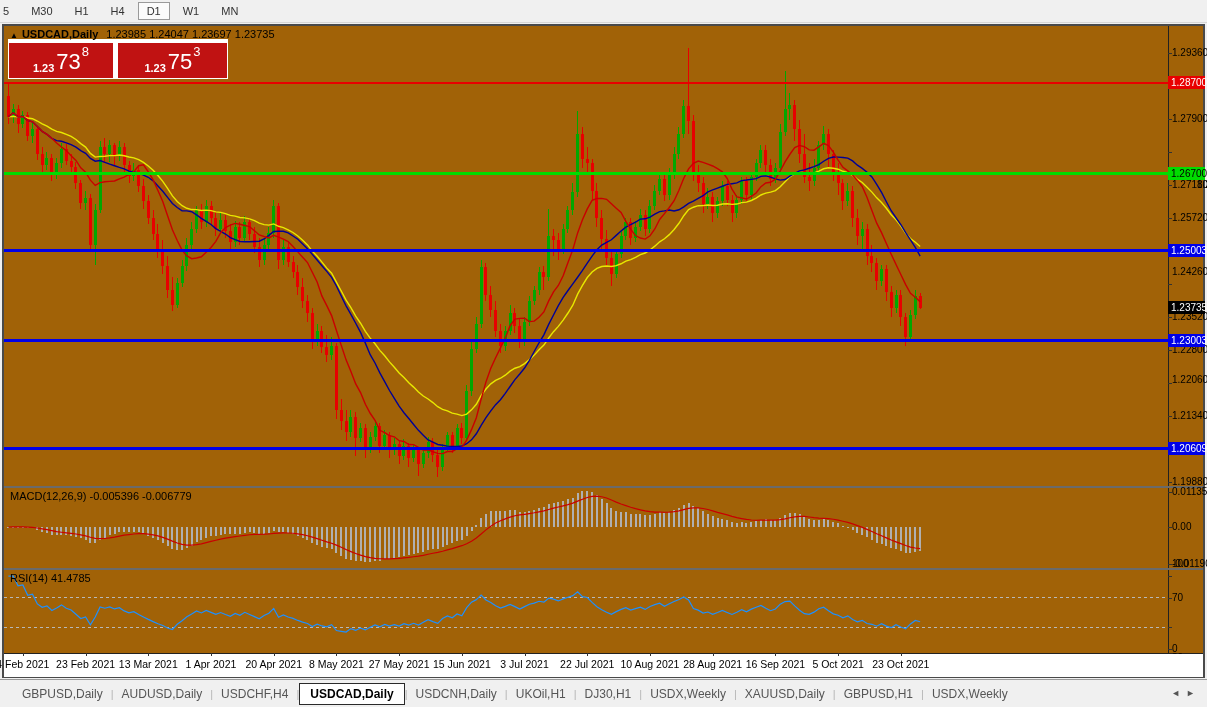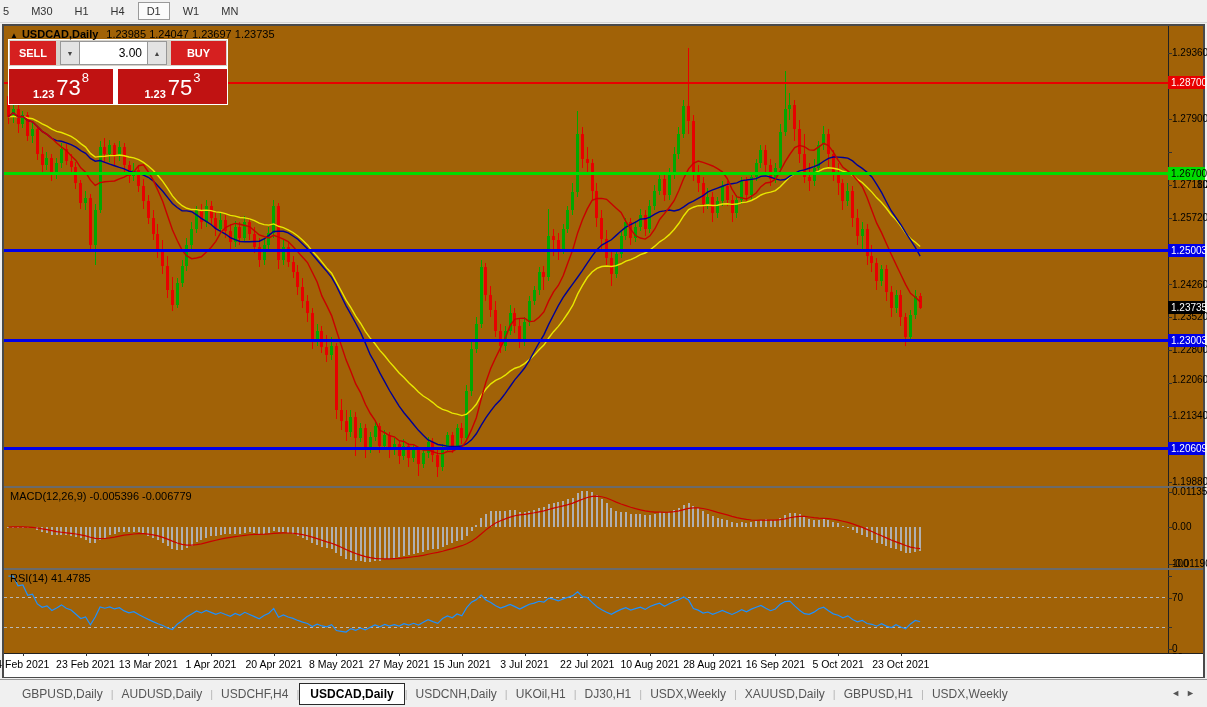--- a/index.html
+++ b/index.html
@@ -83,31 +83,20 @@
       <div class="tf-btn">MN</div>
     </div>
 
   <div class="chart-window">
 
     <div class="chart-title">
       <span class="tri">▲</span><span class="sym">USDCAD,Daily</span><span>1.23985 1.24047 1.23697 1.23735</span>
     </div>
 
     <div class="trade-panel">
-      <div class="tp-row1">
-        <div class="tp-btn tp-sell">SELL</div>
-        <div class="tp-spin tp-spin-down">
-            <span>▼</span>
-          </div>
-        <div class="tp-vol">3.00</div>
-        <div class="tp-spin">
-            <span>▲</span>
-          </div>
-        <div class="tp-btn tp-buy">BUY</div>
-      </div>
       <div class="tp-row2">
         <div class="tp-price tp-price-sell">
           <span class="tp-prefix">1.23</span>
           <span class="tp-big">73</span>
           <span class="tp-sup">8</span>
         </div>
         <div class="tp-price tp-price-buy">
           <span class="tp-prefix">1.23</span>
           <span class="tp-big">75</span>
           <span class="tp-sup">3</span>
@@ -717,21 +706,21 @@
         <div class="ptick-label" style="position: absolute; top: 20.987px;">1.29360</div>
         <div class="ptick-mark" style="position: absolute; top: 93.052px;"></div>
         <div class="ptick-label" style="position: absolute; top: 87.052px;">1.27900</div>
         <div class="ptick-mark" style="position: absolute; top: 125.632px;"></div>
         <div class="ptick-label" style="position: absolute; top: 137px; margin-top: 16px;">1.27180</div>
         <div class="ptick-mark" style="position: absolute; top: 159.117px;"></div>
         <div class="ptick-label" style="position: absolute; top: 153.117px; margin-left: 25px;">1.26440</div>
         <div class="ptick-mark" style="position: absolute; top: 191.697px;"></div>
         <div class="ptick-label" style="position: absolute; top: 185.697px;">1.25720</div>
         <div class="ptick-mark" style="position: absolute; top: 257.762px;"></div>
-        <div class="ptick-label" style="position: absolute; top: 253px; text-align: center;">1.24260</div>
+        <div class="ptick-label" style="position: absolute; top: 240px; text-align: center;">1.24260</div>
         <div class="ptick-mark" style="position: absolute; top: 291.247px;"></div>
         <div class="ptick-label" style="position: absolute; top: 285.247px;">1.23520</div>
         <div class="ptick-mark" style="position: absolute; top: 323.827px;"></div>
         <div class="ptick-label" style="position: absolute; top: 317.827px;">1.22800</div>
         <div class="ptick-mark" style="position: absolute; top: 357.312px;"></div>
         <div class="ptick-label" style="position: absolute; top: 348px;">1.22060</div>
         <div class="ptick-mark" style="position: absolute; top: 389.892px;"></div>
         <div class="ptick-label" style="position: absolute; top: 383.892px;">1.21340</div>
         <div class="ptick-mark" style="position: absolute; top: 455.957px;"></div>
         <div class="ptick-label" style="position: absolute; top: 449.957px;">1.19880</div>

